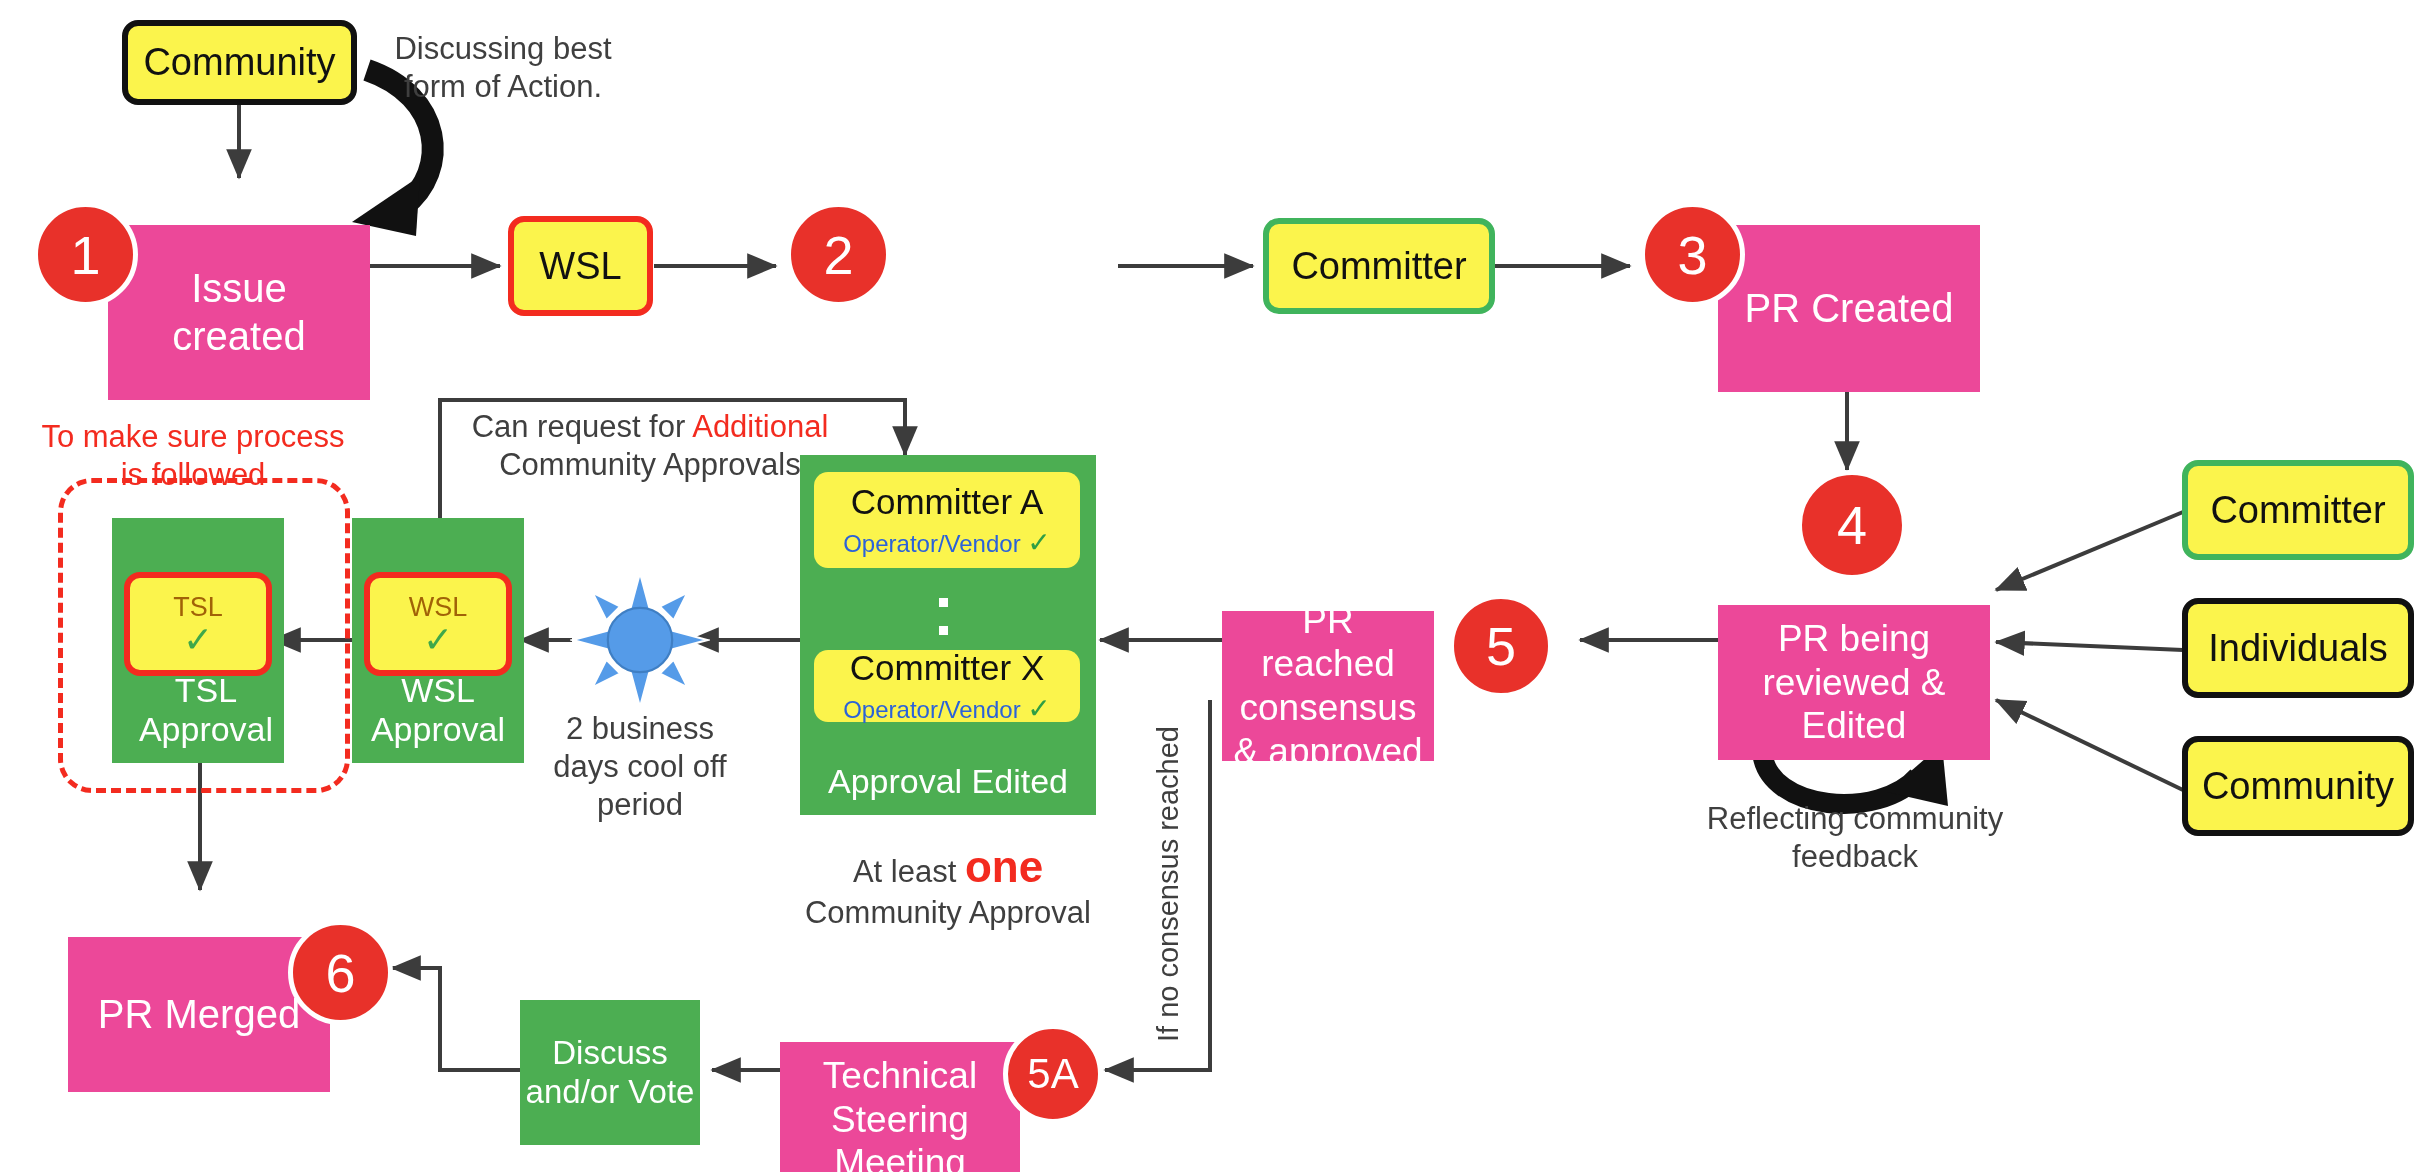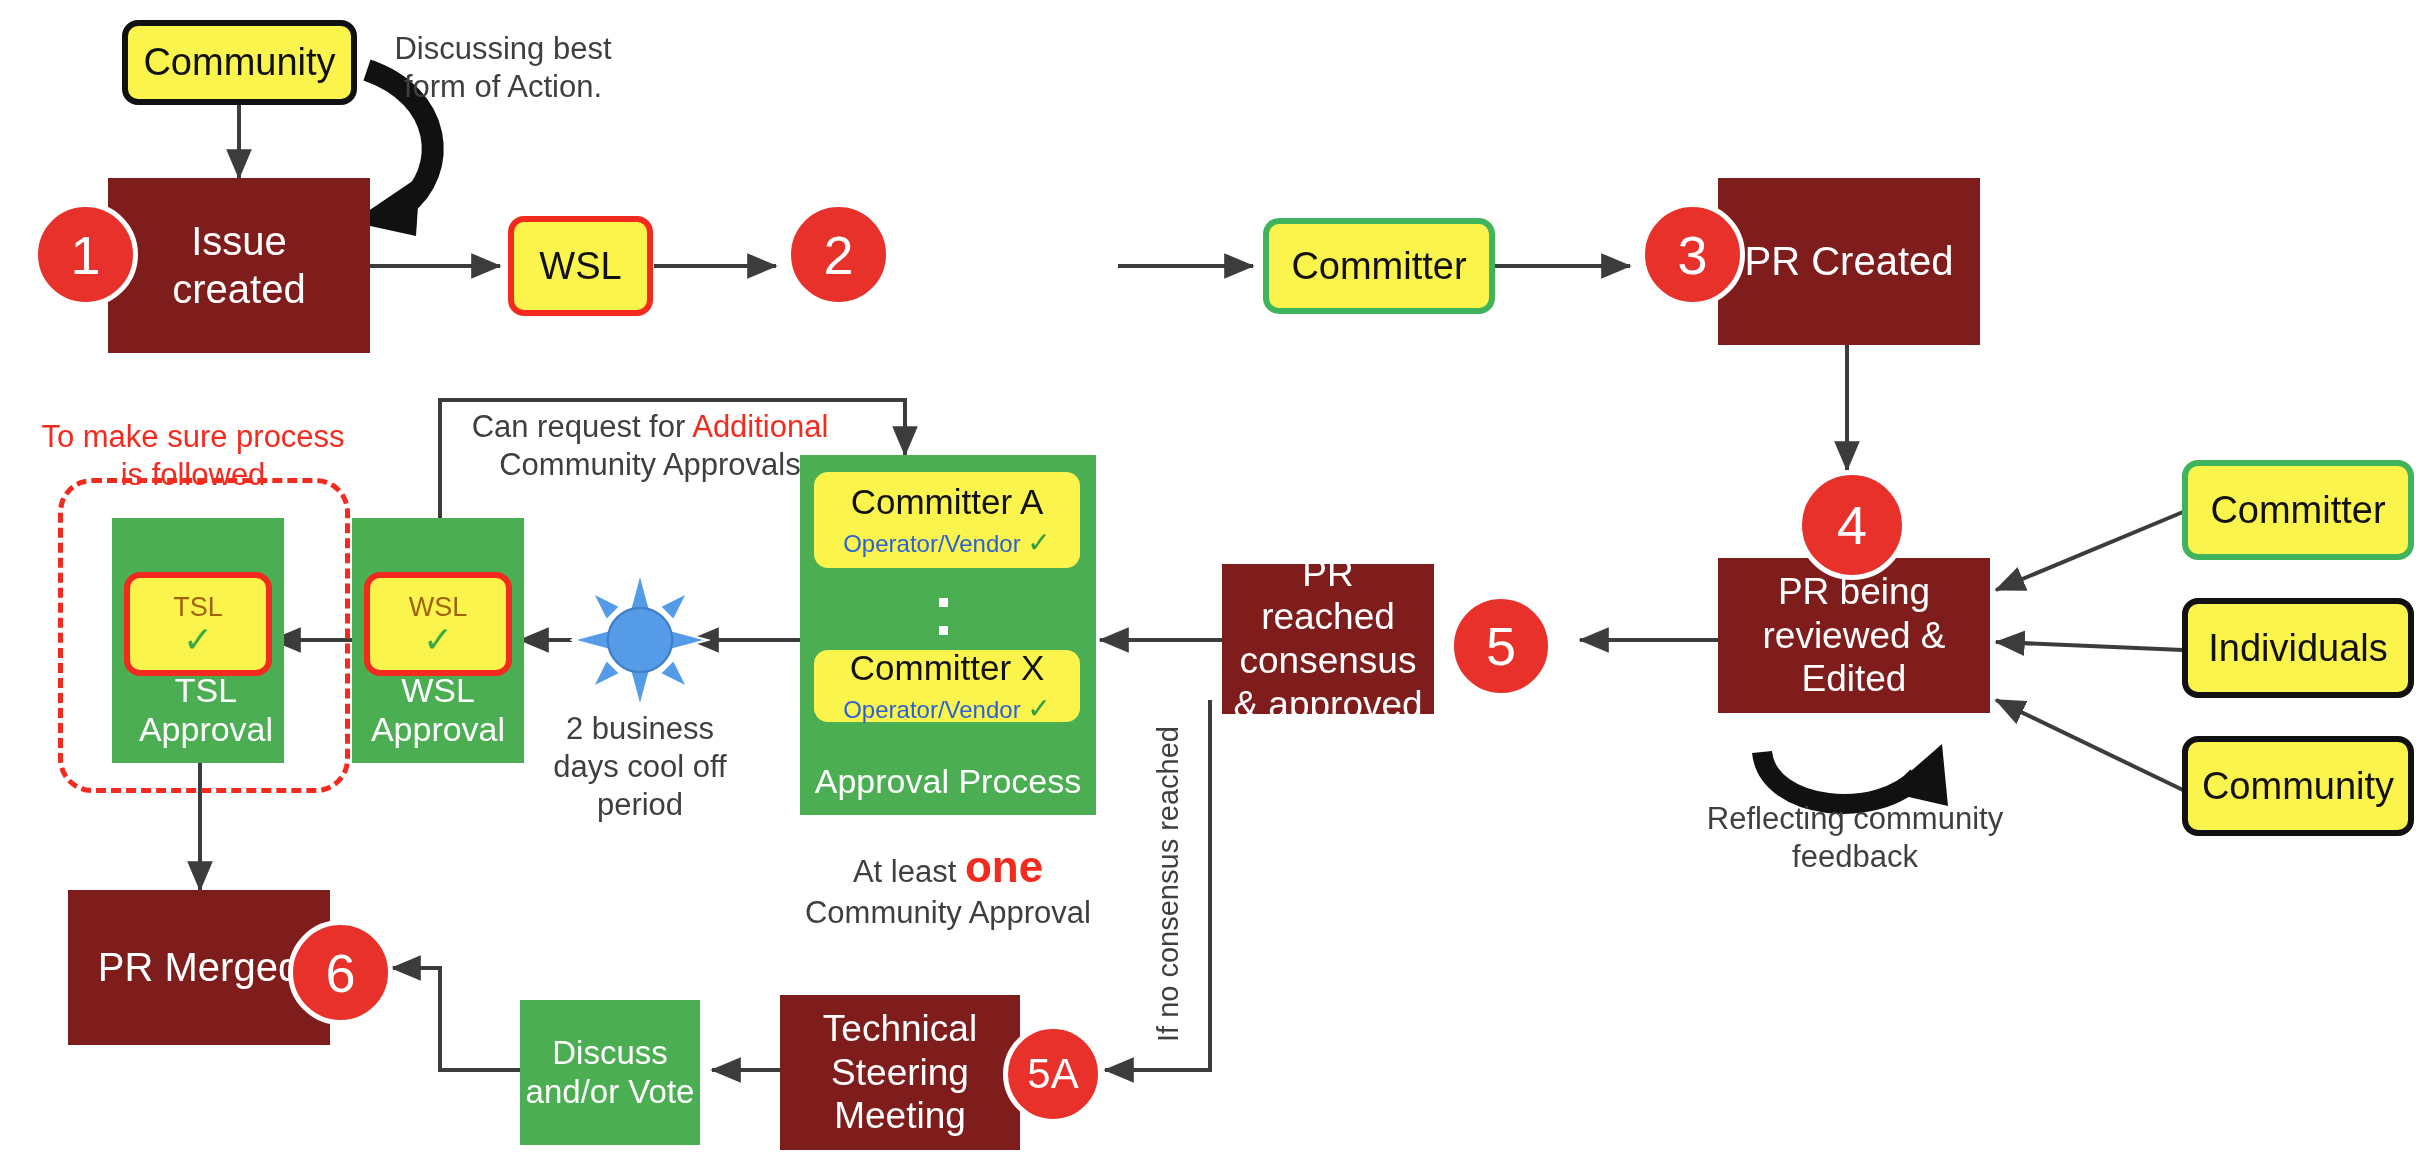--- a/index.html
+++ b/index.html
@@ -4,21 +4,21 @@
 <style>
   html,body{margin:0;padding:0;background:#fff;}
   body{width:2422px;height:1172px;font-family:"Liberation Sans",sans-serif;}
   #stage{position:relative;width:2422px;height:1172px;overflow:hidden;background:#fff;}
   #wires{position:absolute;left:0;top:0;width:2422px;height:1172px;}
 
   .node{position:absolute;box-sizing:border-box;display:flex;align-items:center;
         justify-content:center;text-align:center;line-height:1.18;}
 
   
-  .blk{background:#7f1d1d;color:#ffffff;font-size:40px;font-weight:400;z-index:3;}
+  .blk{background:#ec4899;color:#ffffff;font-size:40px;font-weight:400;z-index:3;margin-top:47px;}
   .blk.small{font-size:37px;}
 
   
   .ylw{background:#FBF44C;color:#111;border-radius:16px;font-size:38px;z-index:4;}
   .ylw.b-black{border:6px solid #111;}
   .ylw.b-red{border:6px solid #F32B1F;}
   .ylw.b-green{border:6px solid #40B45C;}
 
   
   .grn{background:#4CAE52;z-index:2;}
@@ -179,21 +179,21 @@
 
   <div class="node blk small" style="left:1222px;top:564px;width:212px;height:150px;padding:0 10px;">
     <span>PR reached consensus &amp; approved</span>
   </div>
   <div class="circ" style="left:1449px;top:594px;width:94px;height:94px;">
     <span>5</span>
   </div>
 
   <div class="grn" style="position:absolute;left:800px;top:455px;width:296px;height:360px;">
     <div class="grn-label" style="bottom:14px;">
-      <span>Approval Process</span>
+      <span>Approval Edited</span>
     </div>
   </div>
   <div class="chip" style="left:814px;top:472px;width:266px;height:96px;">
     <span class="t">Committer A</span>
     <span class="s">
       <span>Operator/Vendor</span>
       <span class="ck">✓</span>
     </span>
   </div>
   <div class="dots" style="left:938px;top:598px;width:10px;height:64px;">

